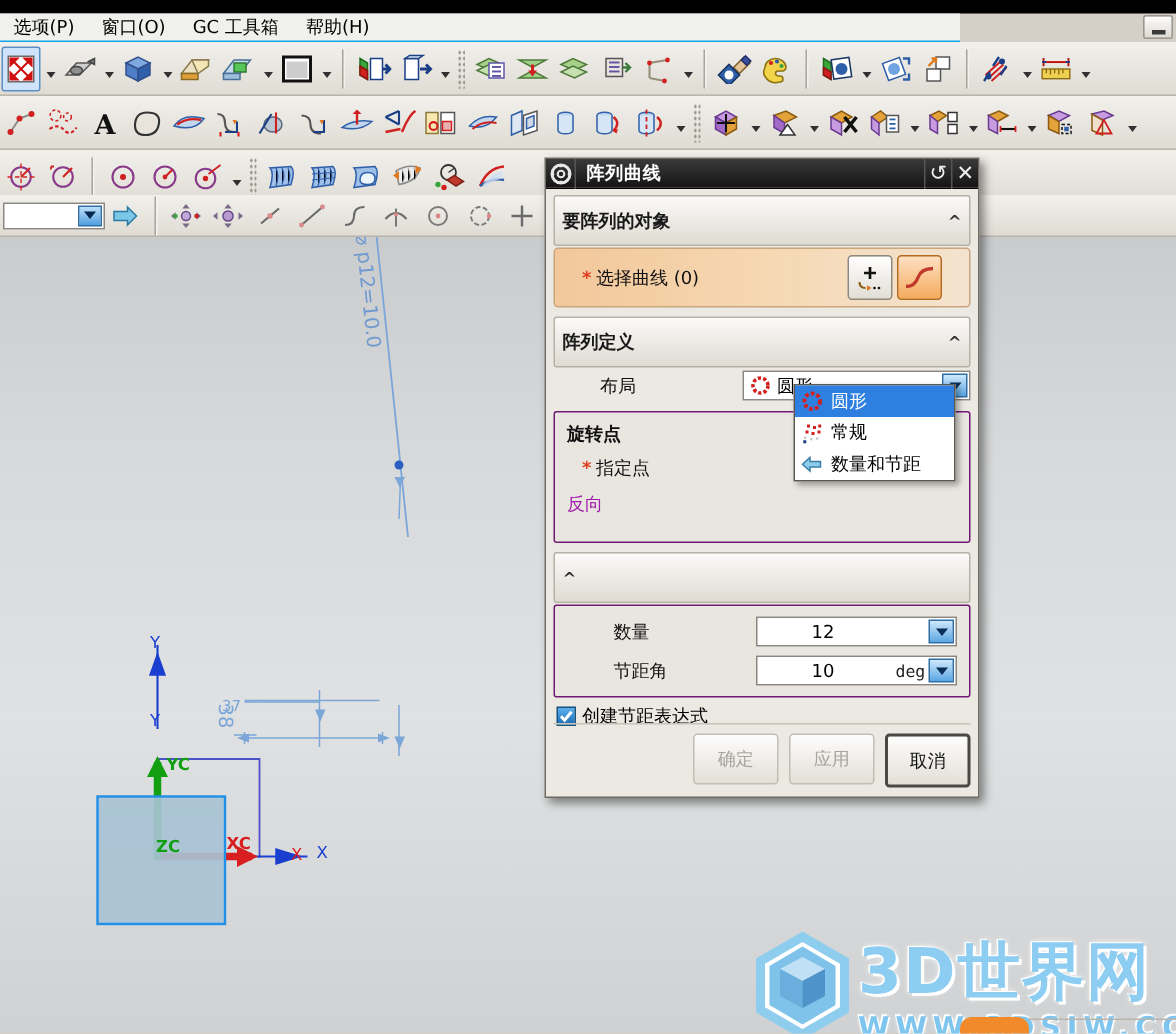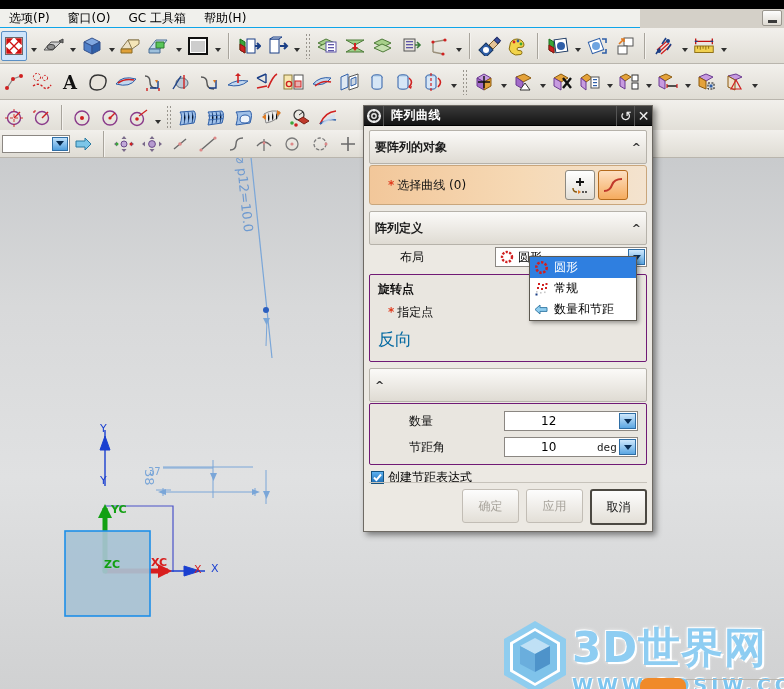--- a/index.html
+++ b/index.html
@@ -154,21 +154,21 @@
   }
 
   .panel {
     border:1px solid #701a75; background:#e9e6e0; border-radius:2px;
     padding:6px 8px; margin-bottom:6px; position:relative;
   }
   .row { display:flex; align-items:center; height:22px; margin-bottom:4px;margin-left:31px; }
   .row .rl { width:95px; font-size:12px; color:#111; }
   .subhead { font-weight:bold; font-size:12px; margin-bottom:6px; color:#111;}
   .subitem { font-size:12px; margin:0 0 7px 10px; color:#111; }
-  .plaintext { font-size:17px; color:#0369a1; }
+  .plaintext { font-size:12px; color:#a21caf; }
 
   .combo {
     flex:1; height:20px; background:#fff; border:1px solid #8b8782;
     display:flex;align-items:center; position:relative; font-size:12px;
   }
   .combo .cv { padding-left:4px; display:flex; align-items:center; gap:4px;}
   .combo .cdrop {
     position:absolute; right:1px; top:1px; width:17px; height:16px;
     background:linear-gradient(#cfe8fc,#5ba6e2);
     border:1px solid #2f6ea5;

